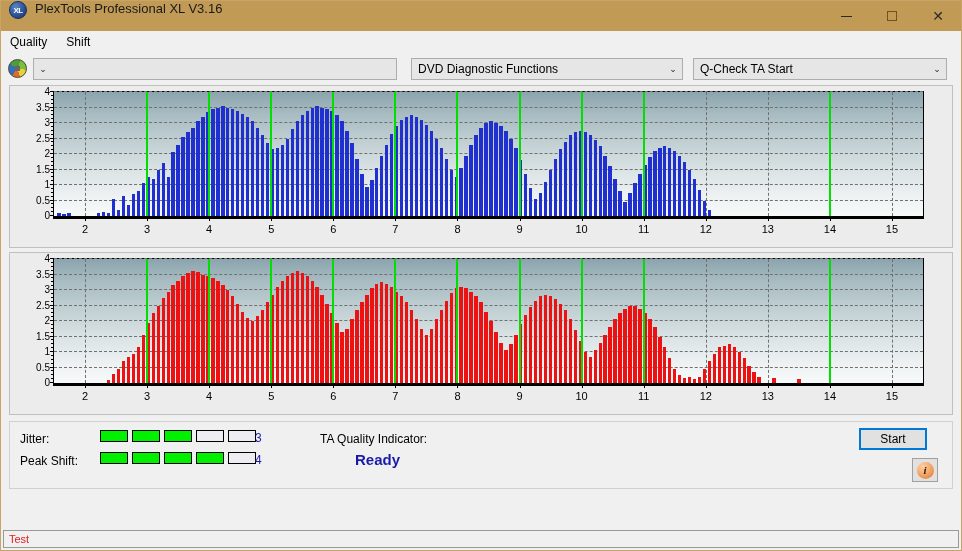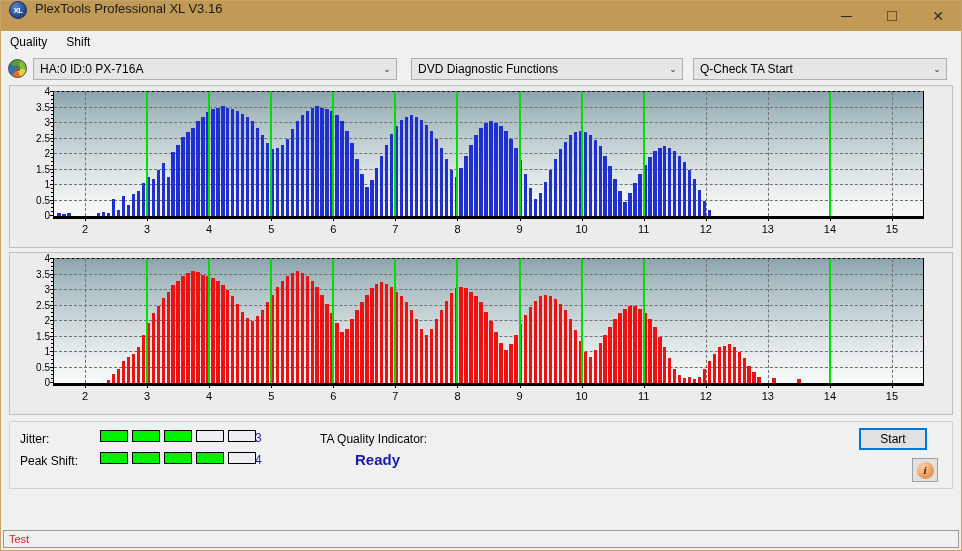--- a/index.html
+++ b/index.html
@@ -163,21 +163,20 @@
   </div>
 
   <div class="menubar">
     <div class="menuitem">Quality</div>
     <div class="menuitem">Shift</div>
   </div>
 
   <div class="toolbar">
     <div class="disc-icon"></div>
     <div class="combo" id="combo-drive">
-      <span class="lbl">HA:0 ID:0  PX-716A</span>
       <span class="chev">⌄</span>
     </div>
     <div class="combo" id="combo-function">
       <span class="lbl">DVD Diagnostic Functions</span>
       <span class="chev">⌄</span>
     </div>
     <div class="combo" id="combo-test">
       <span class="lbl">Q-Check TA Start</span>
       <span class="chev">⌄</span>
     </div>

